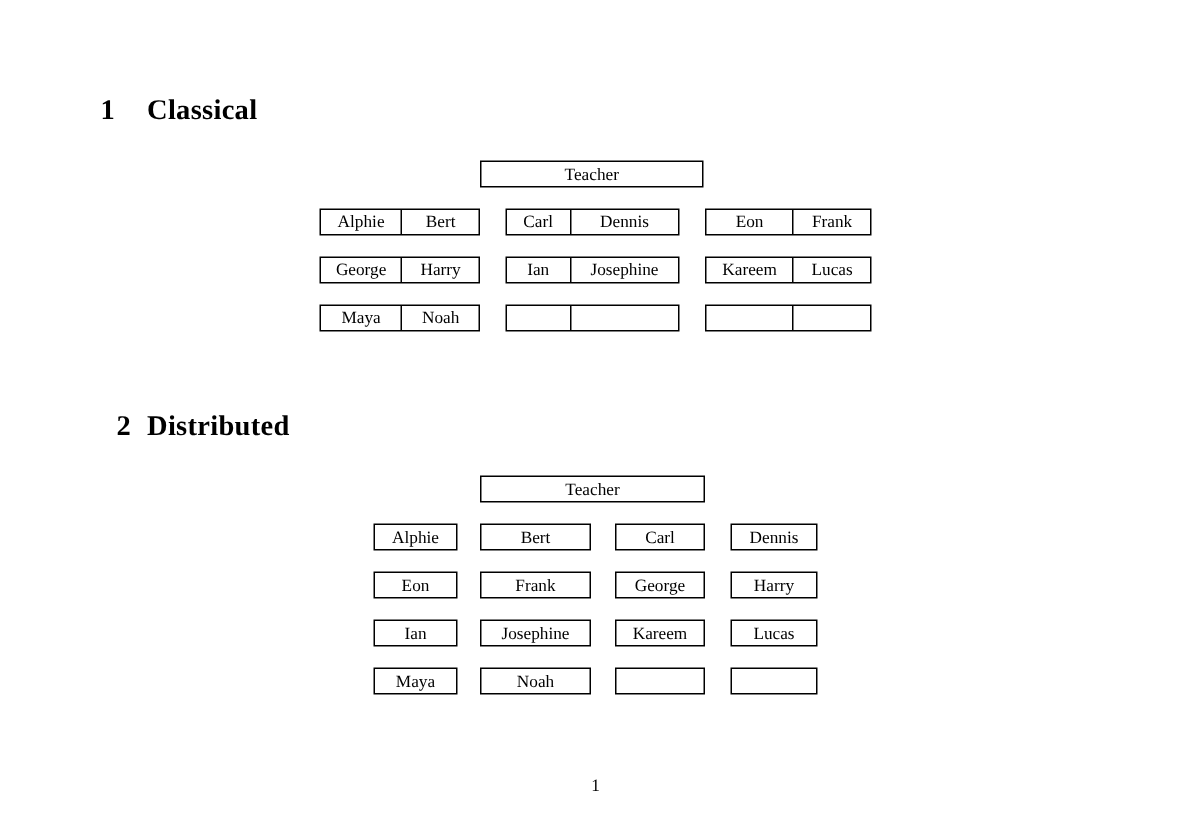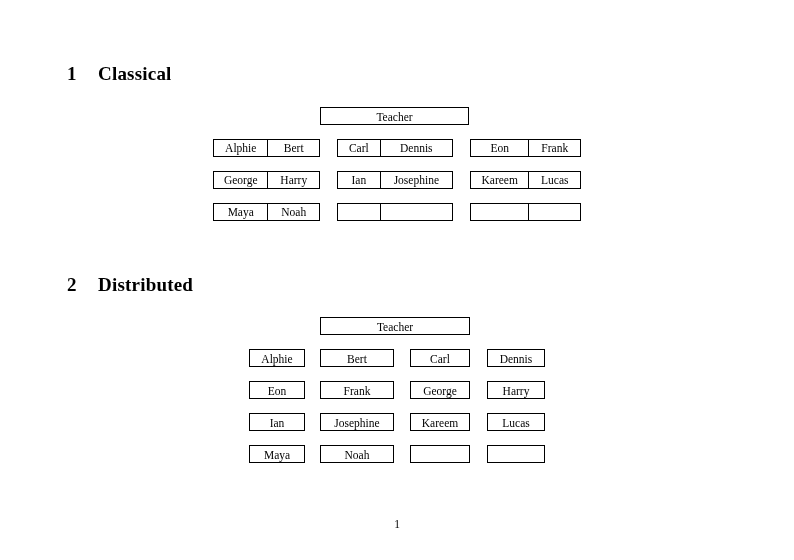--- a/index.html
+++ b/index.html
@@ -31,21 +31,21 @@
     font-weight: bold;
     letter-spacing: 0.2px;
     white-space: nowrap;
   }
   .section-heading .sec-num {
     display: inline-block;
     width: 31px;
   }
 
   #heading-classical { left: 67px; top: 63px; }
-  #heading-distributed { left: 67px; top: 274px; }
+  #heading-distributed { left: 67px; top: 274px; text-align: center; }
 
   
   .teacher-box {
     position: absolute;
     border: 1px solid #000000;
     text-align: center;
     font-size: 11.5px;
     line-height: 18px;
     height: 18px;
     box-sizing: border-box;

